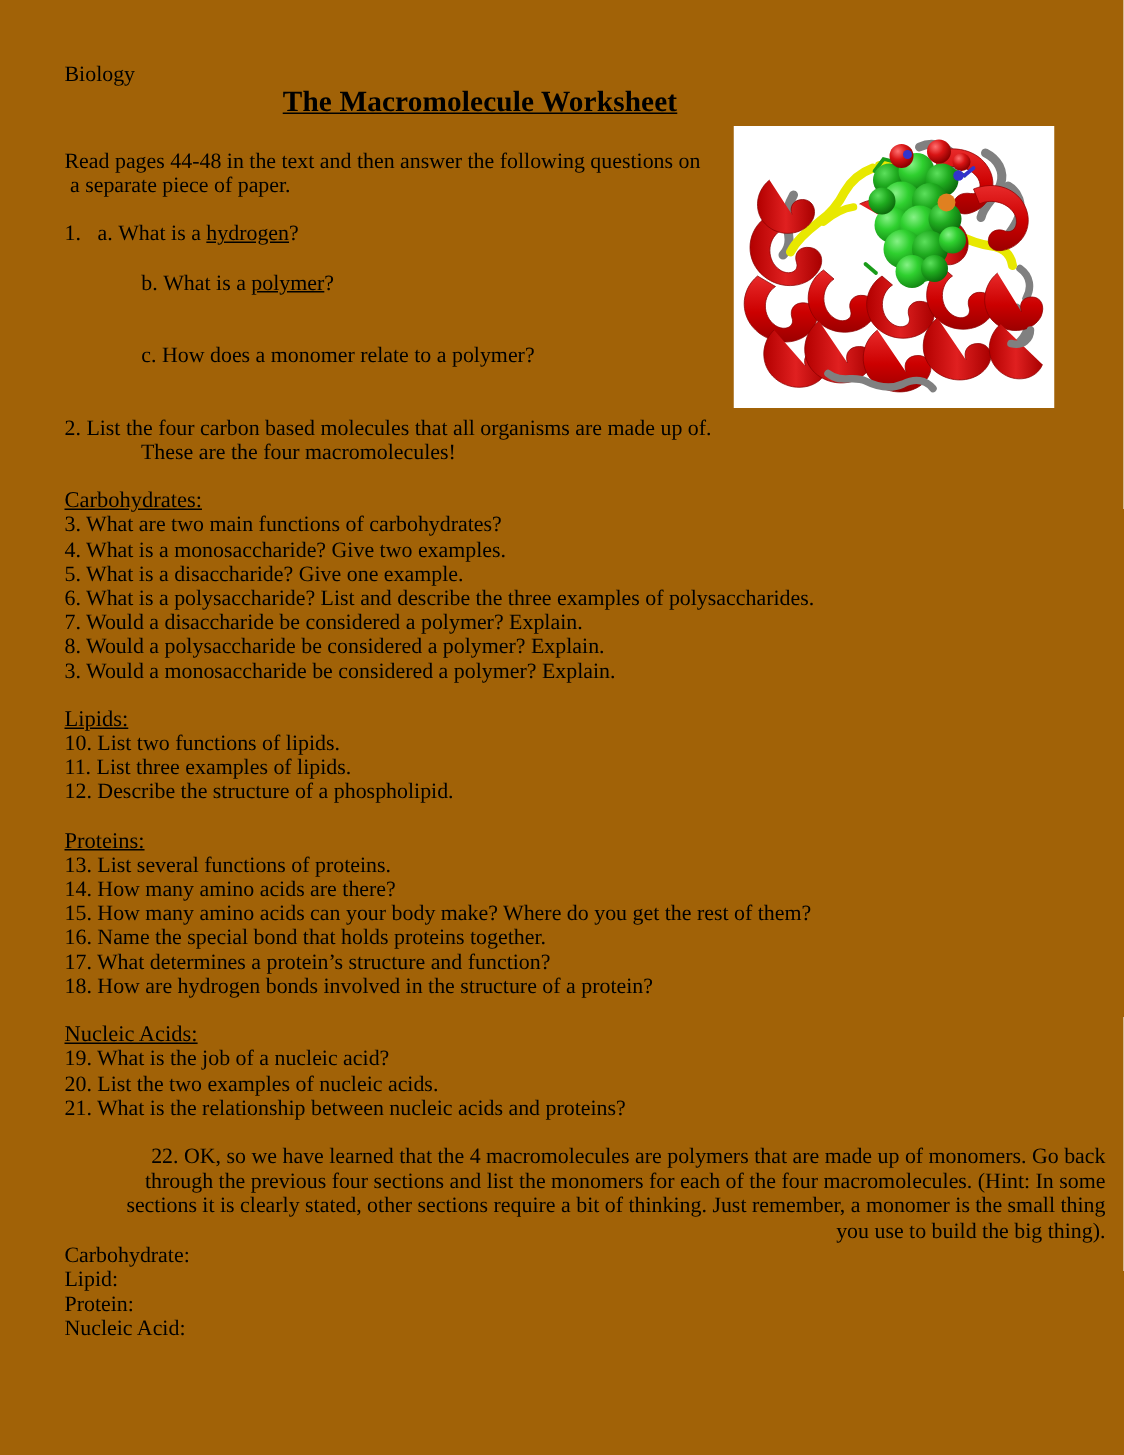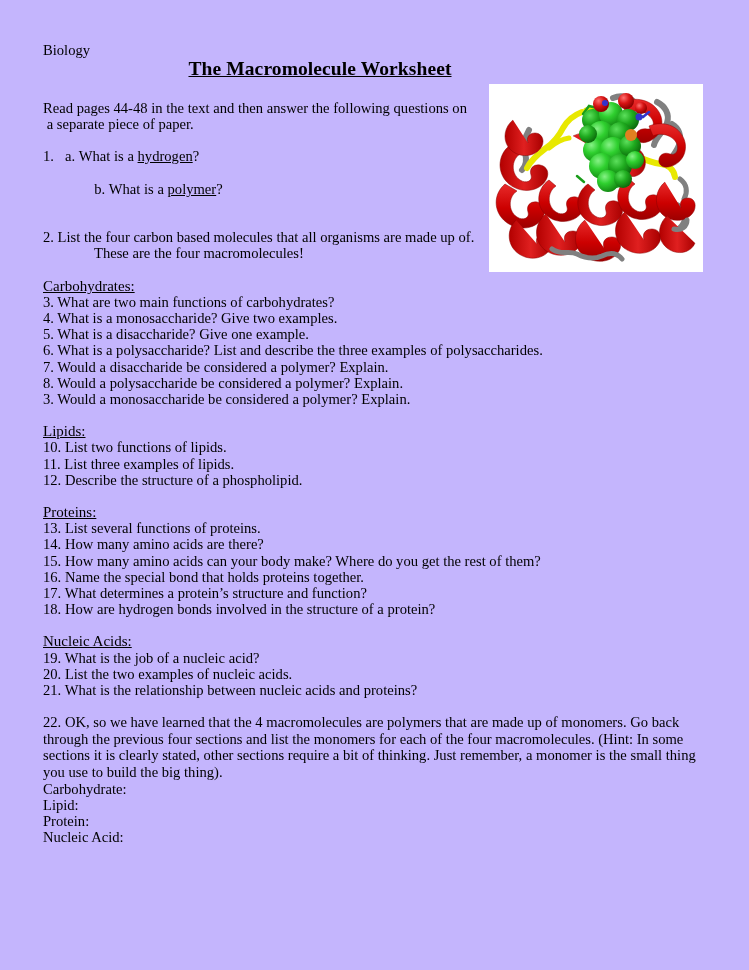--- a/index.html
+++ b/index.html
@@ -4,21 +4,21 @@
 <style>
   html, body {
     margin: 0;
     padding: 0;
     background: #ffffff;
   }
   .page {
     position: relative;
     width: 749px;
     height: 970px;
-    background: #c4b5fd;
+    background: #a16207;
     overflow: hidden;
     font-family: "Liberation Serif", "DejaVu Serif", serif;
     color: #000000;
   }
   .content {
     position: absolute;
     left: 43px;
     top: 42px;
     width: 670px;
   }
@@ -51,21 +51,22 @@
     line-height: 16.2px;
     text-decoration: underline;
   }
   .u { text-decoration: underline; }
   .indent-a { padding-left: 22px; }
   .indent-tab { padding-left: 51px; }
   .para {
     font-size: 14.6px;
     line-height: 16.6px;
     width: 663px;
-    text-align: left;
+    text-align: right;
+    margin-left: 31px;
   }
   .numbered-q1 { display: flex; }
   .numbered-q1 .num { width: 22px; flex: 0 0 22px; }
   .numbered-q1 .sub { flex: 1; }
 
   
   .figure {
     position: absolute;
     left: 489px;
     top: 84px;
@@ -222,20 +223,23 @@
     <div class="block-gap"></div>
 
     <div>
       <div class="line numbered-q1">
         <span class="num">1.</span>
         <span class="sub"><span>a.</span>&nbsp;<span>What is a </span><span class="u">hydrogen</span><span>?</span></span>
       </div>
       <div class="line indent-a">
         <span>b.</span>&nbsp;<span>What is a </span><span class="u">polymer</span><span>?</span>
       </div>
+      <div class="line indent-a">
+        <span>c.</span>&nbsp;<span>How does a monomer relate to a polymer?</span>
+      </div>
     </div>
 
     <div class="block-gap"></div>
 
     <div>
       <div class="line">2. List the four carbon based molecules that all organisms are made up of.</div>
       <div class="line indent-tab">These are the four macromolecules!</div>
     </div>
 
     <div class="block-gap"></div>

